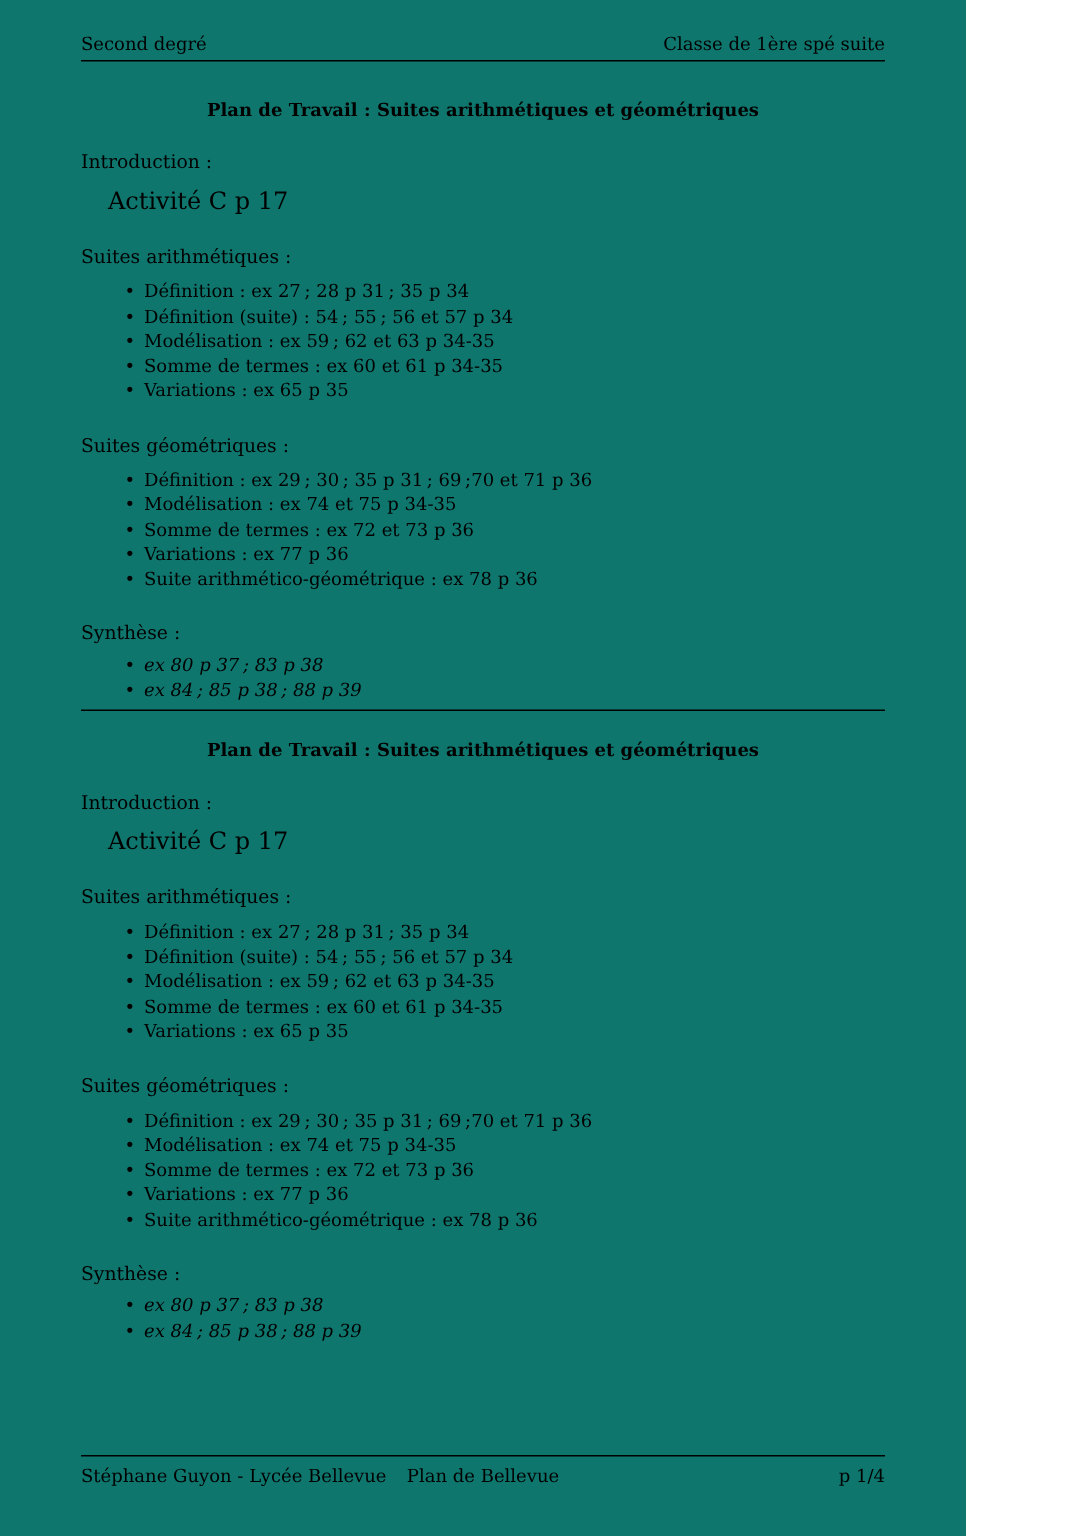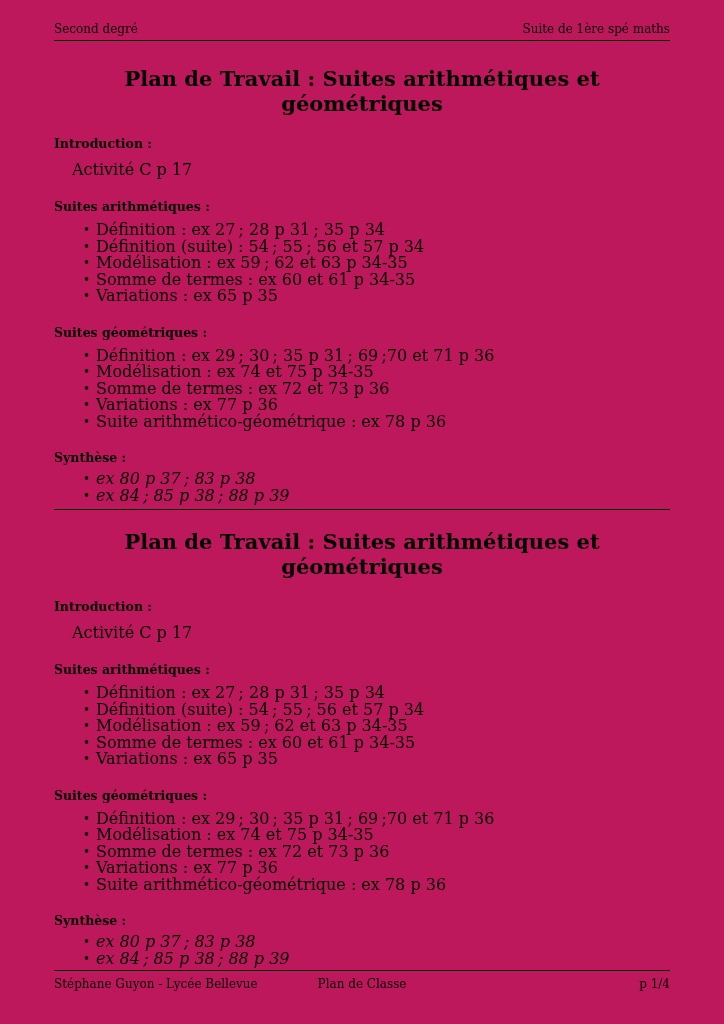--- a/index.html
+++ b/index.html
@@ -1,52 +1,52 @@
 <!DOCTYPE html>
 <html><head>
 <meta charset="utf-8">
 <style>
   html,body{margin:0;padding:0;background:#ffffff;}
   .page{
-    width:724px;height:1024px;background:#be185d;color:#000000;
+    width:644px;height:1024px;background:#0f766e;color:#000000;
     font-family:"DejaVu Serif","Liberation Serif",serif;
     position:relative;box-sizing:border-box;padding:0 54px;overflow:hidden;
   }
   .header{
     display:flex;justify-content:space-between;align-items:flex-end;
     padding-top:22px;padding-bottom:4px;border-bottom:1.8px solid #000;
     font-size:12px;
   }
-  .title{font-size:21px;font-weight:bold;text-align:center;margin:25px 0 0;}
+  .title{font-size:12px;font-weight:bold;text-align:center;margin:25px 0 0;}
   .copy--second .title{margin-top:19px;}
   .sec{margin-top:20px;}
   .sec--afterlist{}
-  .sec-heading{font-size:12.5px;font-weight:bold;margin:0;}
+  .sec-heading{font-size:12.5px;font-weight:normal;margin:0;}
   .intro-text{margin:9px 0 0 18px;font-size:16px;}
-  .items{list-style:none;margin:8px 0 0;padding:0 0 0 42px;font-size:16px;}
+  .items{list-style:none;margin:8px 0 0;padding:0 0 0 42px;font-size:12px;}
   .items--tight{margin-top:6px;font-style:italic;}
   .items li{line-height:16.5px;position:relative;}
   .items li::before{content:"\2022";position:absolute;left:-13px;top:0;font-size:12px;}
   .divider{border:none;border-top:1.8px solid #000;margin:5px 0 0;}
   .footer{
     position:absolute;left:54px;right:54px;top:970px;
     border-top:1.8px solid #000;font-size:12px;padding-top:6px;
   }
   .footer-left{display:inline-block;}
   .footer-center{position:absolute;left:0;right:0;top:6px;text-align:center;}
   .footer-right{float:right;}
 </style>
 </head>
 <body>
 
 <div class="page">
 
   <div class="header">
     <span>Second degré</span>
-    <span>Suite de 1ère spé maths</span>
+    <span>Classe de 1ère spé suite</span>
   </div>
 
   <section class="copy copy--first">
     <h1 class="title">Plan de Travail : Suites arithmétiques et géométriques</h1>
 
     <div class="sec">
       <h2 class="sec-heading">Introduction :</h2>
       <p class="intro-text">Activité C p 17</p>
     </div>
 
@@ -117,17 +117,17 @@
       <h2 class="sec-heading">Synthèse :</h2>
       <ul class="items items--tight">
         <li>ex 80 p 37 ; 83 p 38</li>
         <li>ex 84 ; 85 p 38 ; 88 p 39</li>
       </ul>
     </div>
   </section>
 
   <div class="footer">
     <span class="footer-left">Stéphane Guyon - Lycée Bellevue</span>
-    <span class="footer-center">Plan de Classe</span>
+    <span class="footer-center">Plan de Bellevue</span>
     <span class="footer-right">p 1/4</span>
   </div>
 
 </div>
 
 </body></html>

